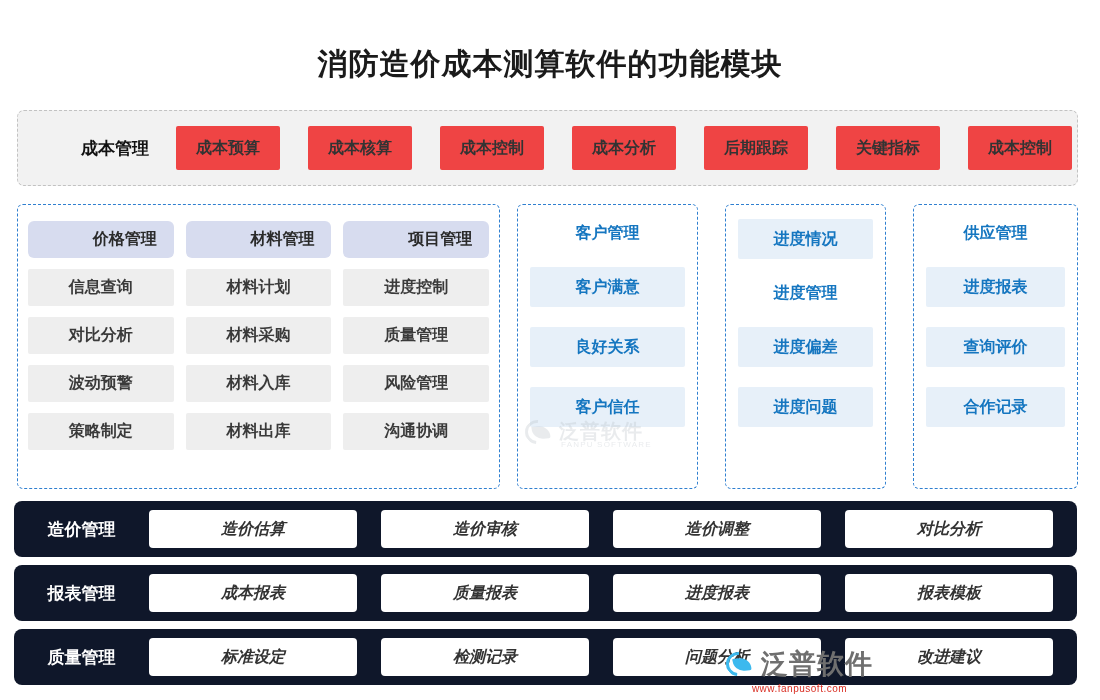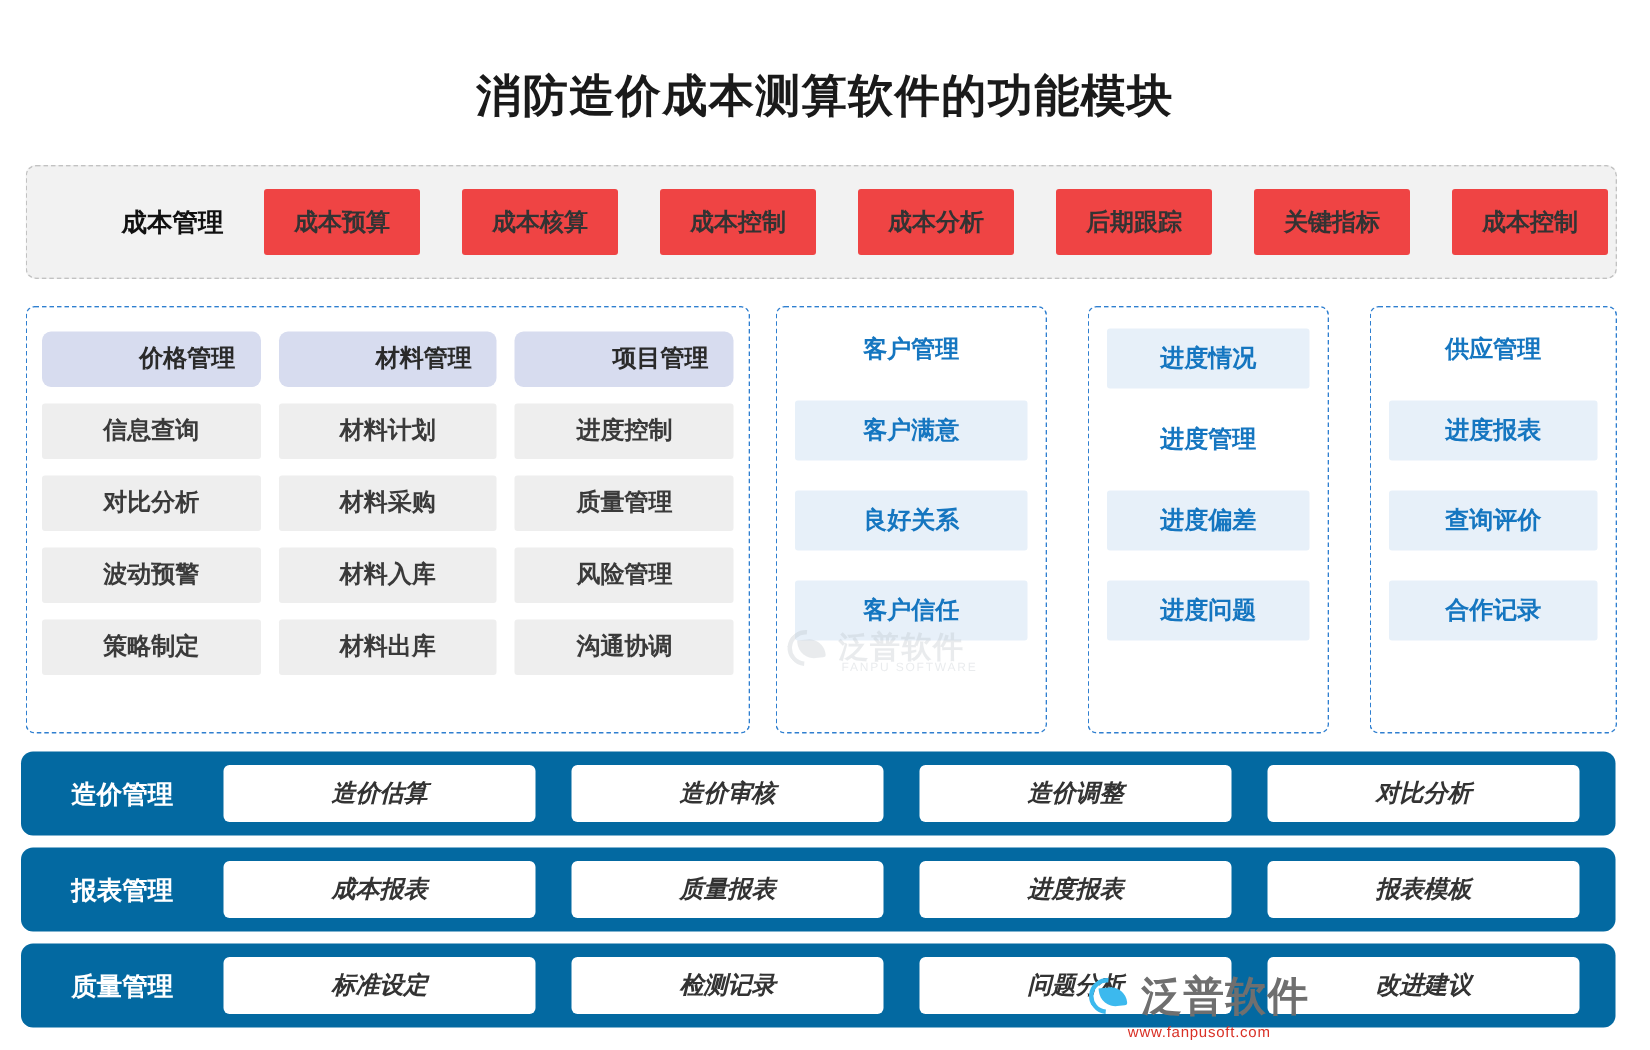--- a/index.html
+++ b/index.html
@@ -86,21 +86,21 @@
   }
 
   
   .bars {
     position: absolute; left: 14px; top: 501px;
     width: 1063px;
     display: flex; flex-direction: column; gap: 8px;
   }
   .bar {
     height: 56px;
-    background: #0369a1;
+    background: #0f172a;
     border-radius: 8px;
     display: flex; align-items: center;
     padding: 0 24px 0 0;
   }
   .bar-label {
     width: 135px; flex: none; text-align: center;
     font-size: 17px; font-weight: bold; color: #ffffff;
   }
   .bar-cells { display: flex; gap: 24px; flex: 1; }
   .bar-cell {

